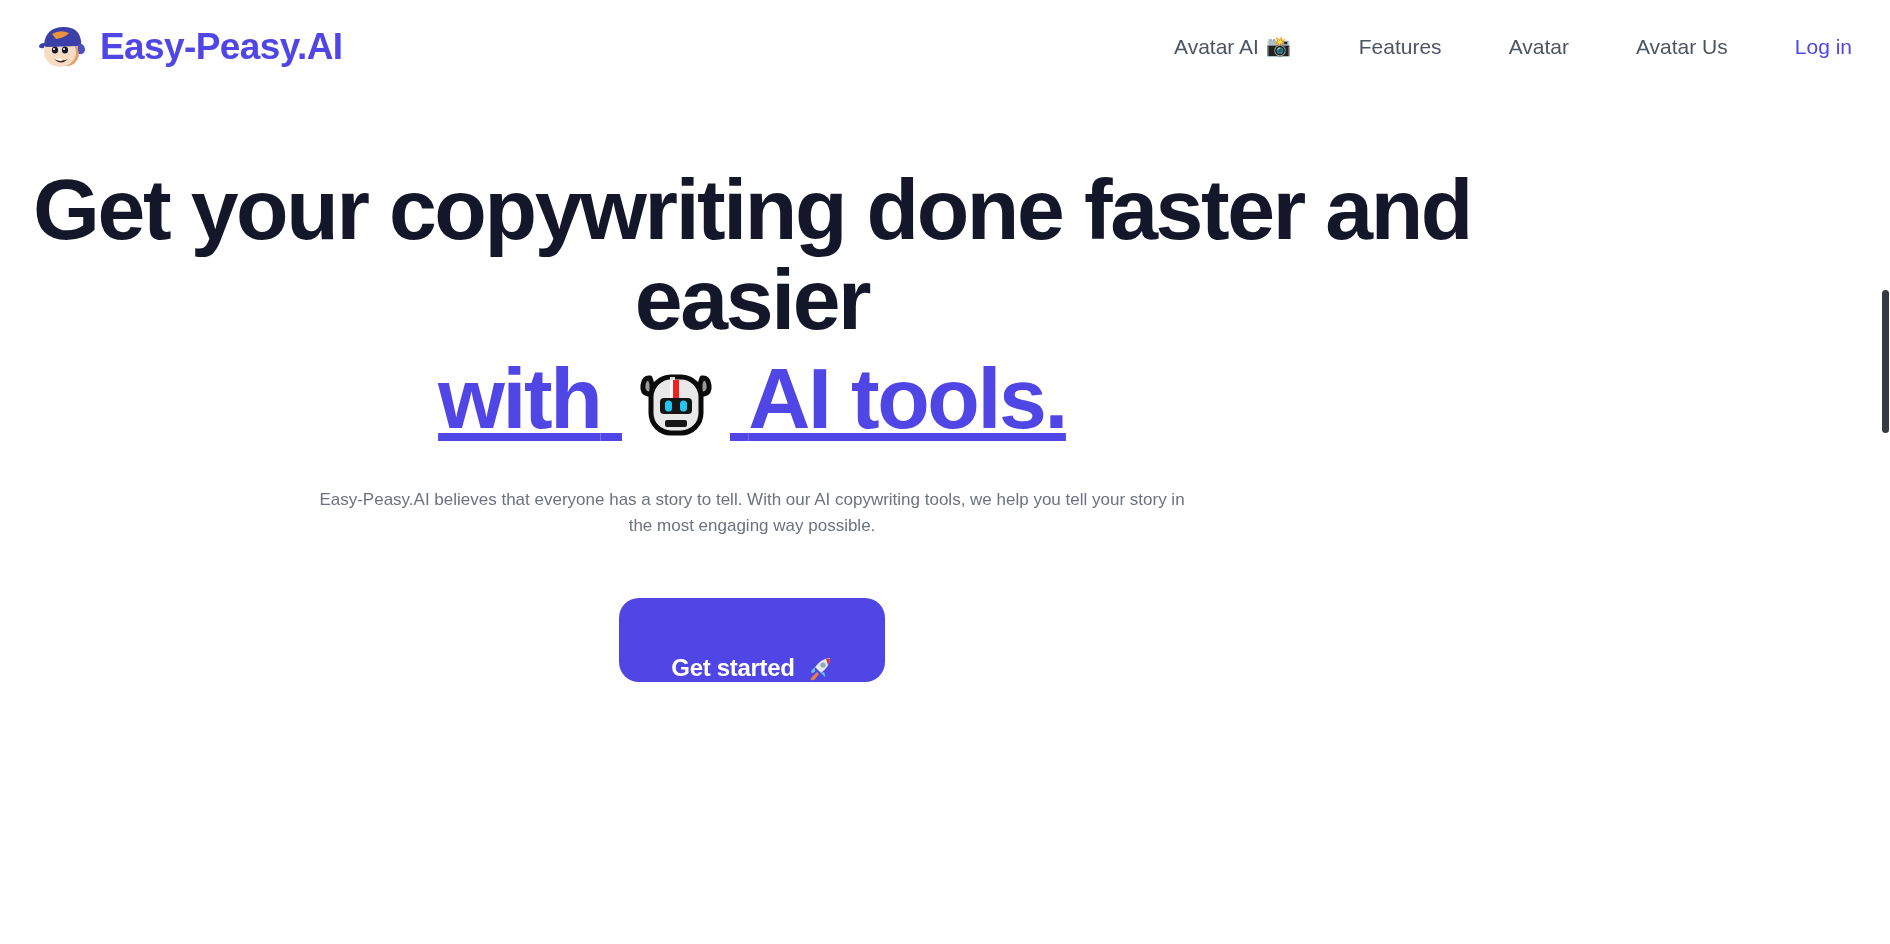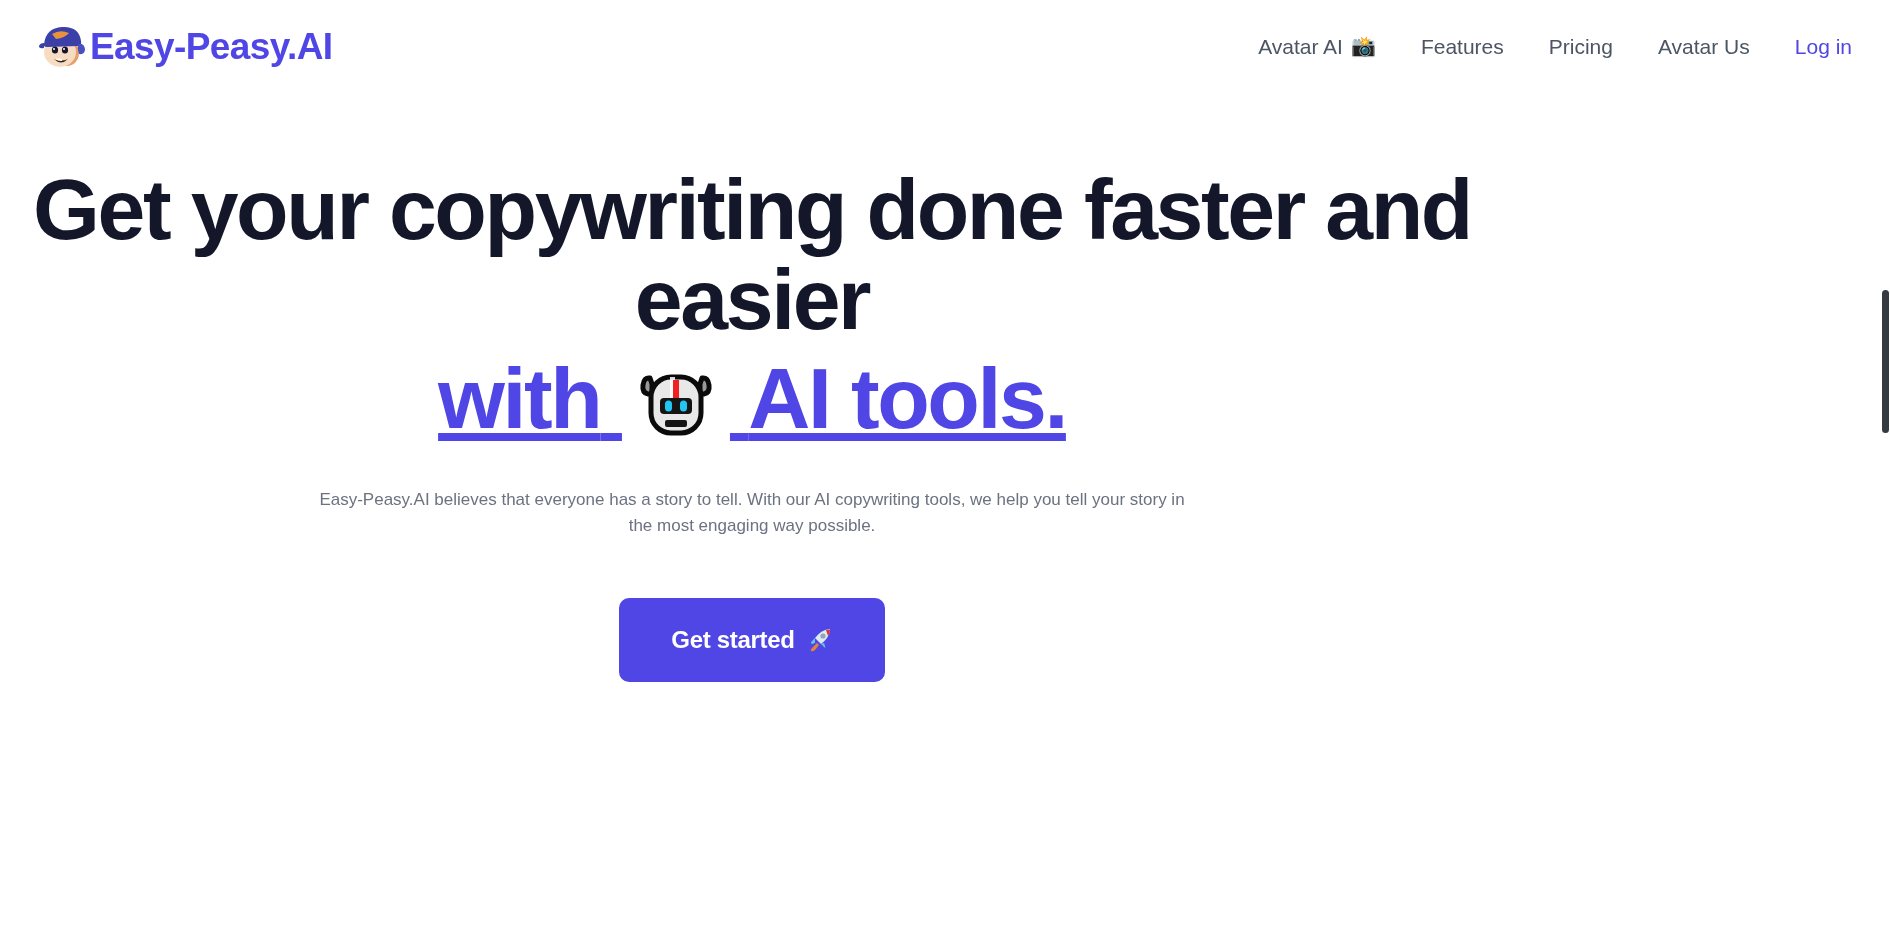--- a/index.html
+++ b/index.html
@@ -26,20 +26,21 @@
     width: 1890px;
     height: 92px;
     display: flex;
     align-items: center;
     background: #ffffff;
   }
 
   .brand {
     display: flex;
     align-items: center;
+    gap: 10px;
     margin-left: 34px;
     text-decoration: none;
     cursor: pointer;
   }
 
   .brand-mark {
     width: 56px;
     height: 56px;
     position: relative;
     flex: 0 0 auto;
@@ -62,21 +63,21 @@
     align-items: center;
     gap: 9px;
   }
 
   .nav-link {
     font-size: 21px;
     color: #4b5563;
     text-decoration: none;
     white-space: nowrap;
     padding: 10px 0;
-    margin-left: 36px;
+    margin-left: 58px;
     cursor: pointer;
     display: inline-flex;
     align-items: center;
     gap: 8px;
     line-height: 1;
   }
   .nav-link:first-child { margin-left: 0; }
   .nav-link.accent { color: #4f46e5; }
 
   .nav-emoji {
@@ -131,27 +132,27 @@
   }
 
   .hero-cta-wrap {
     margin-top: 58px;
     display: flex;
     justify-content: center;
   }
 
   .cta-button {
     display: inline-flex;
-    align-items: center;
+    align-items: flex-end;
     justify-content: center;
     gap: 12px;
     background: #4f46e5;
     color: #ffffff;
     border: none;
-    border-radius: 10px;
+    border-radius: 20px;
     font-family: "Liberation Sans", sans-serif;
     font-size: 24px;
     font-weight: 700;
     letter-spacing: -0.3px;
     width: 266px;
     height: 84px;
     cursor: pointer;
   }
 
   .cta-emoji {
@@ -213,21 +214,21 @@
       <a class="nav-link" href="#">
         <span>Avatar AI</span>
         <span class="nav-emoji">📸</span>
       </a>
 
       <a class="nav-link" href="#">
         <span>Features</span>
       </a>
 
       <a class="nav-link" href="#">
-        <span>Pricing</span>
+        <span>Avatar</span>
       </a>
 
       <a class="nav-link" href="#">
         <span>Avatar Us</span>
       </a>
 
       <a class="nav-link accent" href="#">
         <span>Log in</span>
       </a>
 

